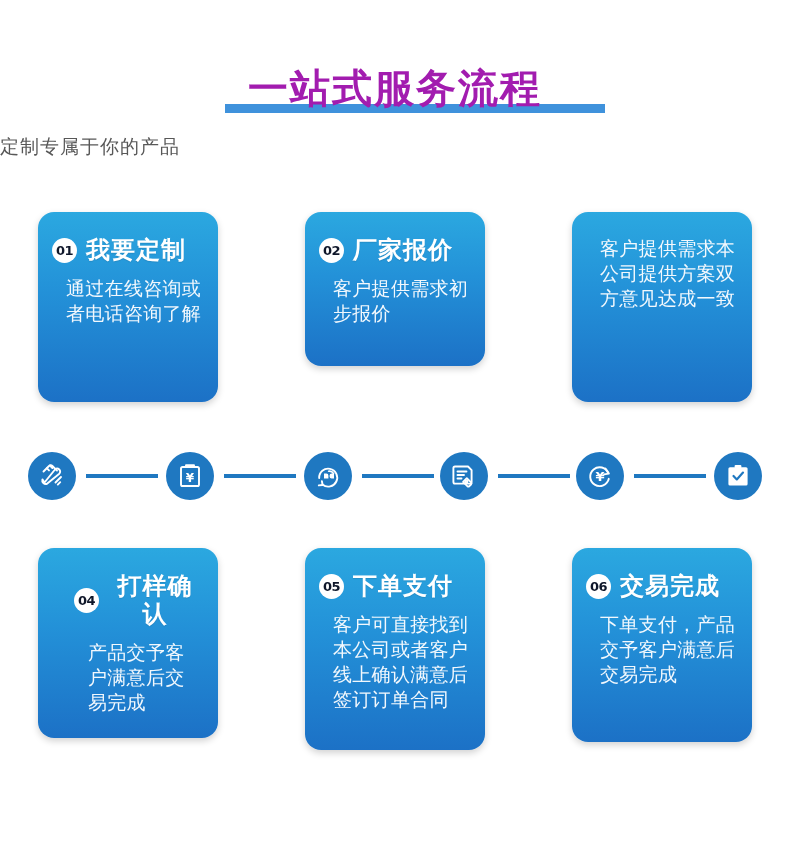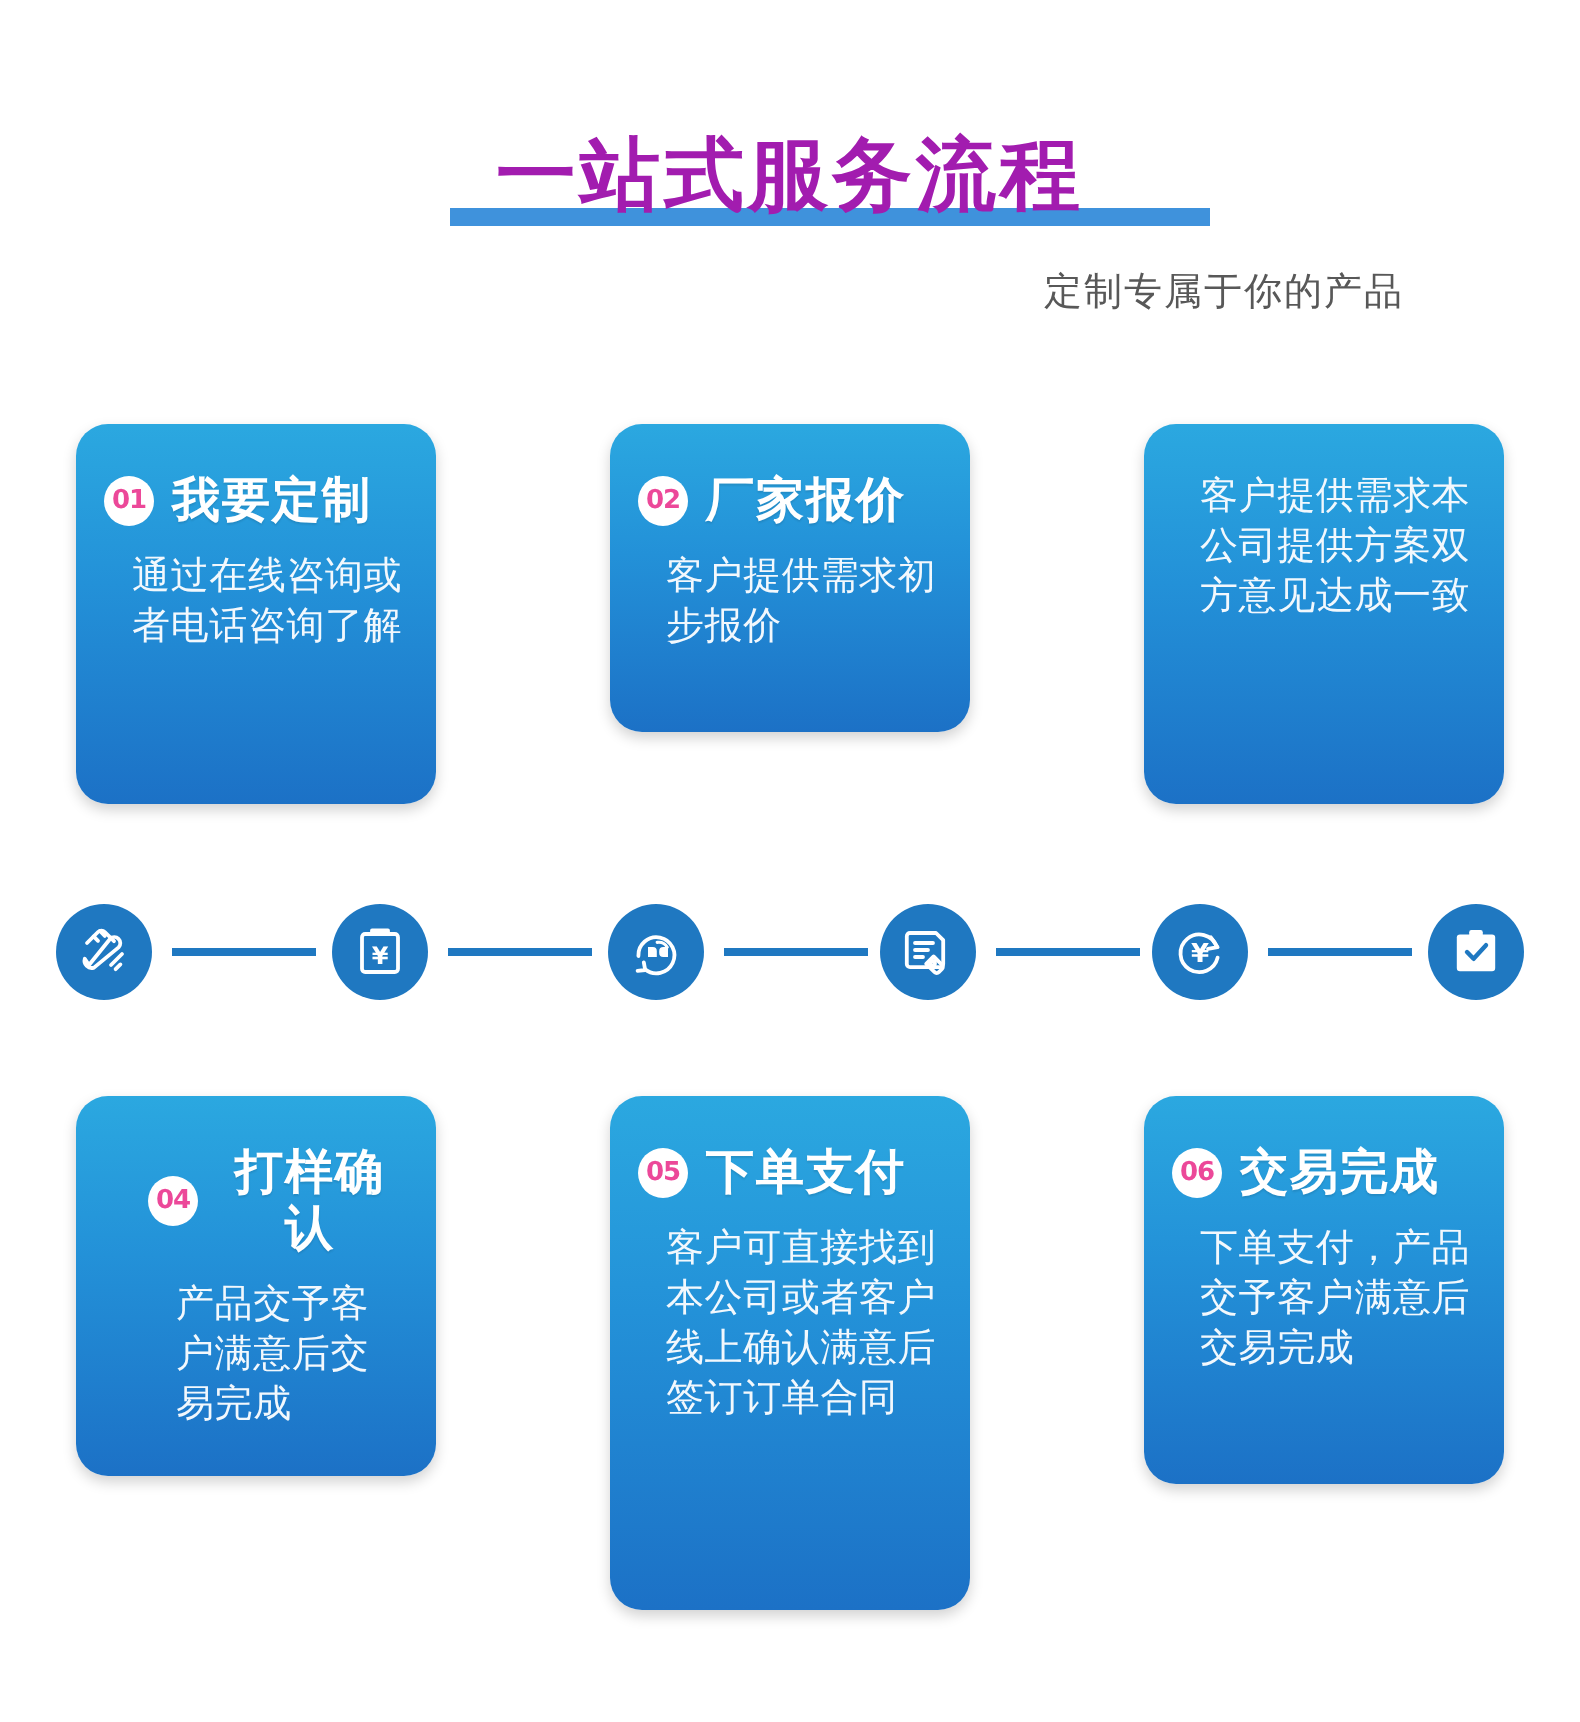--- a/index.html
+++ b/index.html
@@ -45,21 +45,21 @@
     font-size: 40px;
     line-height: 52px;
     font-weight: bold;
     color: #a21caf;
     letter-spacing: 2px;
   }
   .page-subtitle {
     position: absolute;
     left: 0; top: 133px;
     width: 702px;
-    text-align: right;
+    text-align: left;
     font-size: 19px;
     line-height: 26px;
     color: #585858;
     letter-spacing: 1px;
   }
 
   
   .card {
     position: absolute;
     width: 180px;
@@ -73,21 +73,21 @@
     display: flex;
     align-items: center;
     gap: 9px;
     margin-bottom: 12px;
   }
   .badge {
     flex: 0 0 auto;
     width: 25px; height: 25px;
     border-radius: 50%;
     background: #ffffff;
-    color: #ec4899;
+    color: #0f172a;
     font-size: 13px;
     font-weight: bold;
     line-height: 25px;
     text-align: center;
     letter-spacing: -0.5px;
   }
   .card-title {
     font-size: 24px;
     line-height: 28px;
     font-weight: bold;
@@ -103,21 +103,21 @@
     padding-left: 14px;
     letter-spacing: 0.3px;
     font-family: Liberation Serif, serif;
   }
 
   
   #card-1 { left: 38px;  top: 212px; height: 190px; }
   #card-2 { left: 305px; top: 212px; height: 154px; }
   #card-3 { left: 572px; top: 212px; height: 190px; }
   #card-4 { left: 38px;  top: 548px; height: 190px; padding-left: 36px; }
-  #card-5 { left: 305px; top: 548px; height: 257px; }
+  #card-5 { left: 305px; top: 548px; height: 202px; }
   #card-6 { left: 572px; top: 548px; height: 194px; }
 
   
   .strip {
     position: absolute;
     left: 0;
     top: 452px;
     width: 790px;
     height: 50px;
   }

